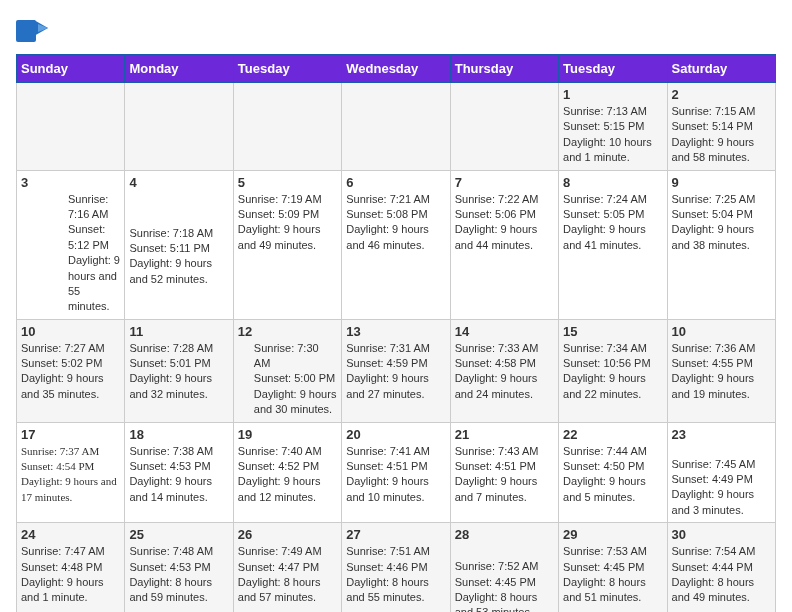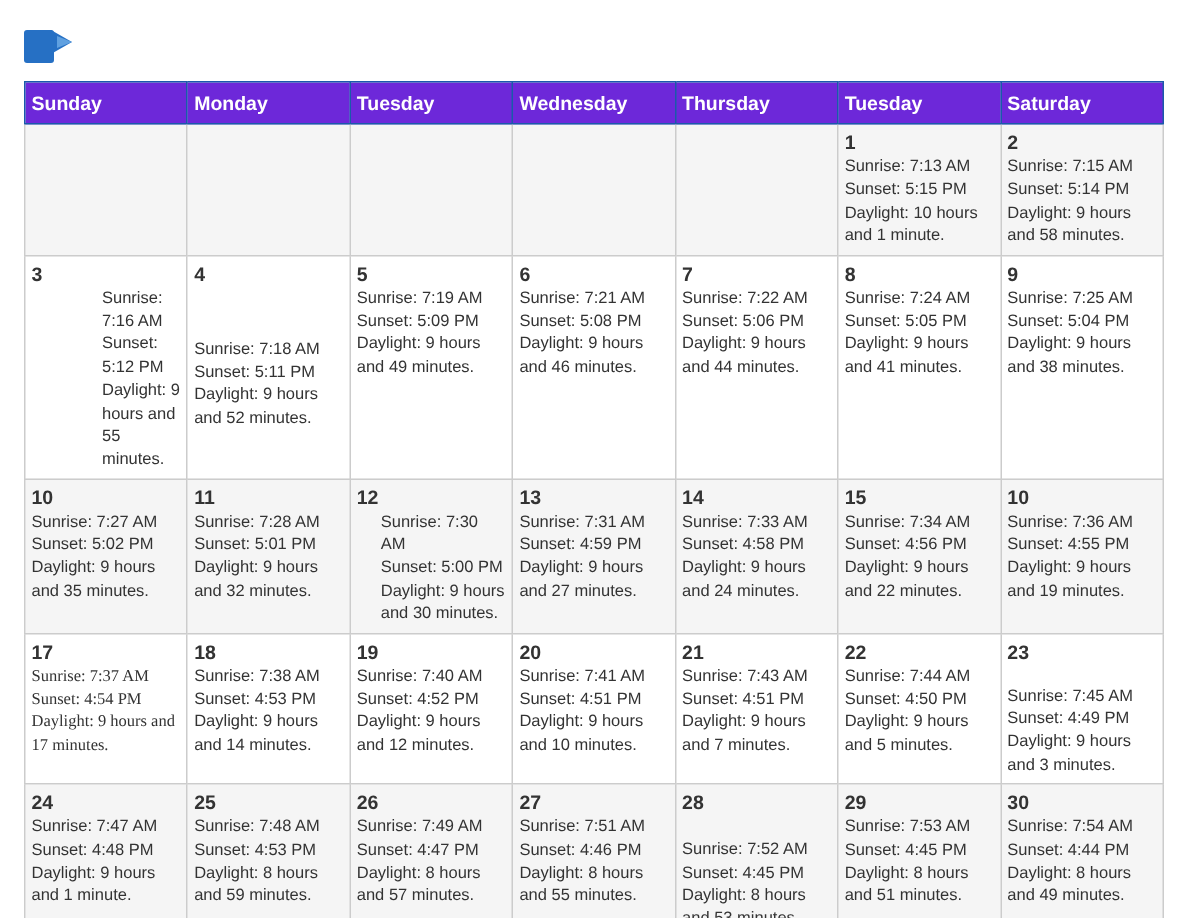--- a/index.html
+++ b/index.html
@@ -207,21 +207,21 @@
         </td>
         <td>
           <span class="day-number">14</span>
           <div class="day-info" style="white-space: pre-line;">Sunrise: 7:33 AM
 Sunset: 4:58 PM
 Daylight: 9 hours and 24 minutes.</div>
         </td>
         <td>
           <span class="day-number">15</span>
           <div class="day-info" style="white-space: pre-line;">Sunrise: 7:34 AM
-Sunset: 4:56 PM
+Sunset: 10:56 PM
 Daylight: 9 hours and 22 minutes.</div>
         </td>
         <td>
           <span class="day-number">10</span>
           <div class="day-info" style="white-space: pre-line;">Sunrise: 7:36 AM
 Sunset: 4:55 PM
 Daylight: 9 hours and 19 minutes.</div>
         </td>
       </tr>
       <tr>

